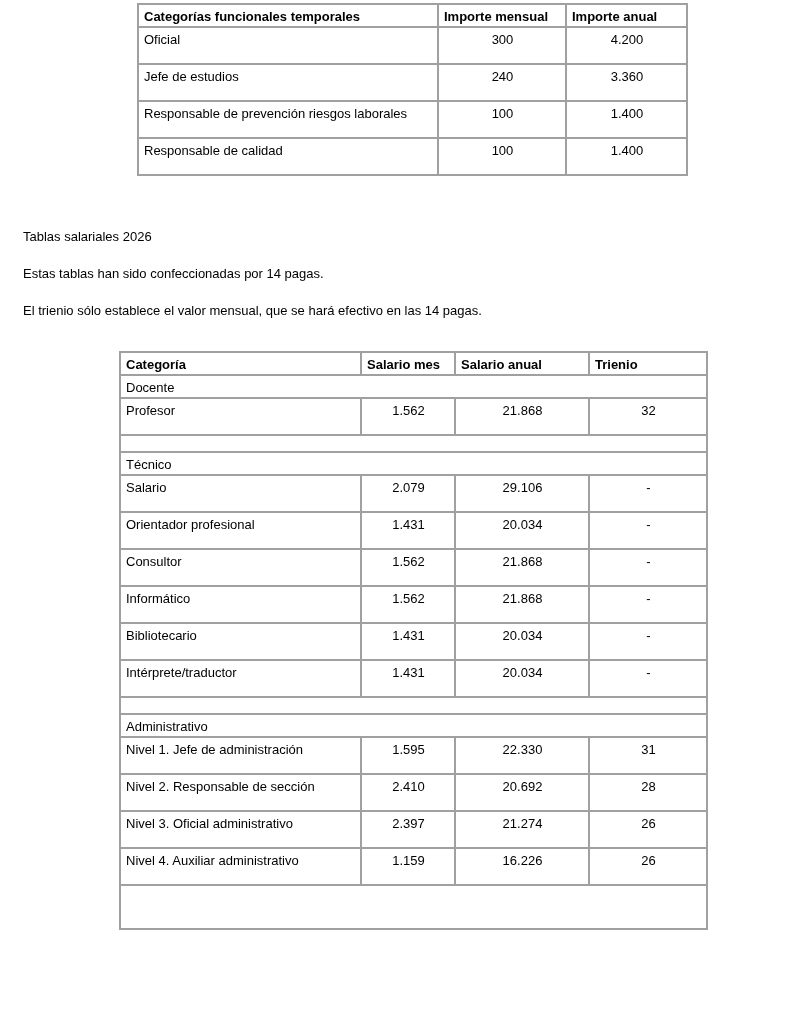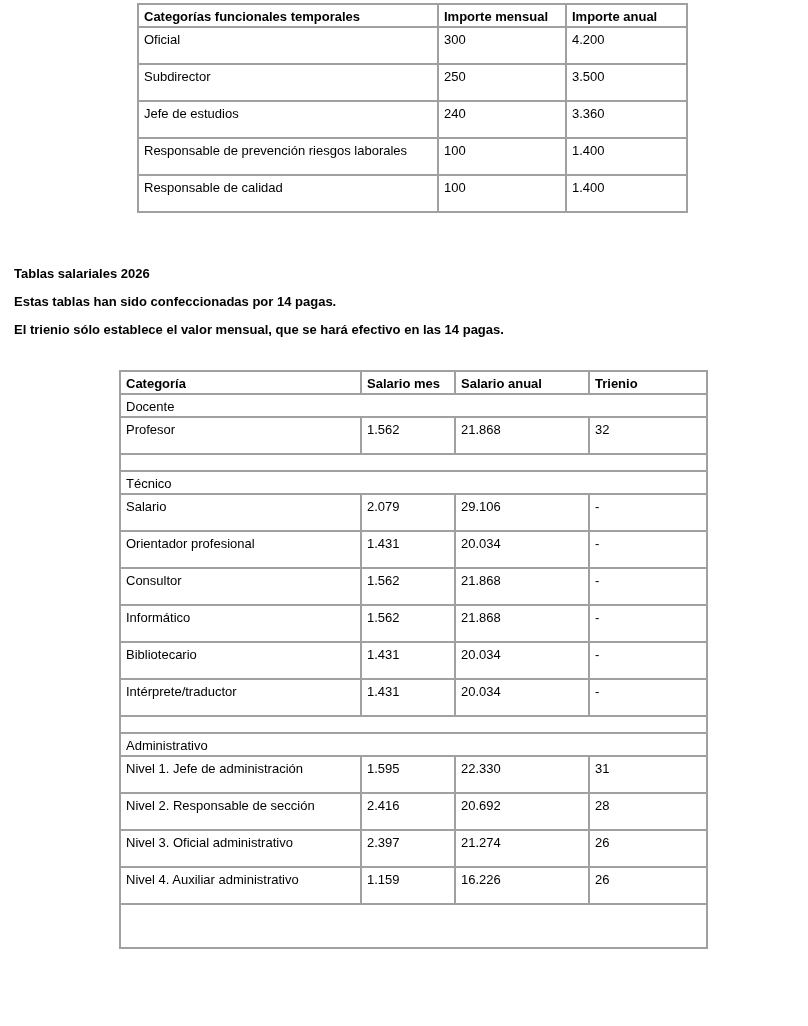--- a/index.html
+++ b/index.html
@@ -30,34 +30,33 @@
     vertical-align: top;
     padding: 4px 4px 2px 5px;
     box-sizing: border-box;
     overflow: hidden;
     white-space: nowrap;
   }
   tr.r31 > td { height: 17px; }
   tr.r37 > td { height: 37px; }
   tr.rcut > td { height: 44px; }
   tr.hdr td { font-weight: bold; }
-  td.num { text-align: left; padding-right: 5px; }
+  td.num { text-align: center; padding-right: 5px; }
   td.cl { text-align: left; }
 
   #table1 {
     margin: 3px 0 0 137px;
     width: 549px;
   }
   .intro {
     margin-left: 14px;
   }
   .intro p {
-    margin: 0;
+    margin: 9px;
     line-height: 28px;
-    font-weight: bold;
   }
   .intro p:first-child {
     margin-top: 47px;
   }
   #table2 {
     margin: 26px 0 0 119px;
     width: 587px;
   }
 </style>
 </head>
@@ -74,25 +73,20 @@
     <tbody>
       <tr class="hdr r31">
         <td class="cl">Categorías funcionales temporales</td>
         <td class="cl">Importe mensual</td>
         <td class="cl">Importe anual</td>
       </tr>
       <tr class="r37">
         <td class="cl">Oficial</td>
         <td class="num">300</td>
         <td class="num">4.200</td>
-      </tr>
-      <tr class="r37">
-        <td class="cl">Subdirector</td>
-        <td class="num">250</td>
-        <td class="num">3.500</td>
       </tr>
       <tr class="r37">
         <td class="cl">Jefe de estudios</td>
         <td class="num">240</td>
         <td class="num">3.360</td>
       </tr>
       <tr class="r37">
         <td class="cl">Responsable de prevención riesgos laborales</td>
         <td class="num">100</td>
         <td class="num">1.400</td>
@@ -186,21 +180,21 @@
         <td class="cl" colspan="4">Administrativo</td>
       </tr>
       <tr class="r37">
         <td class="cl">Nivel 1. Jefe de administración</td>
         <td class="num">1.595</td>
         <td class="num">22.330</td>
         <td class="num">31</td>
       </tr>
       <tr class="r37">
         <td class="cl">Nivel 2. Responsable de sección</td>
-        <td class="num">2.416</td>
+        <td class="num">2.410</td>
         <td class="num">20.692</td>
         <td class="num">28</td>
       </tr>
       <tr class="r37">
         <td class="cl">Nivel 3. Oficial administrativo</td>
         <td class="num">2.397</td>
         <td class="num">21.274</td>
         <td class="num">26</td>
       </tr>
       <tr class="r37">

